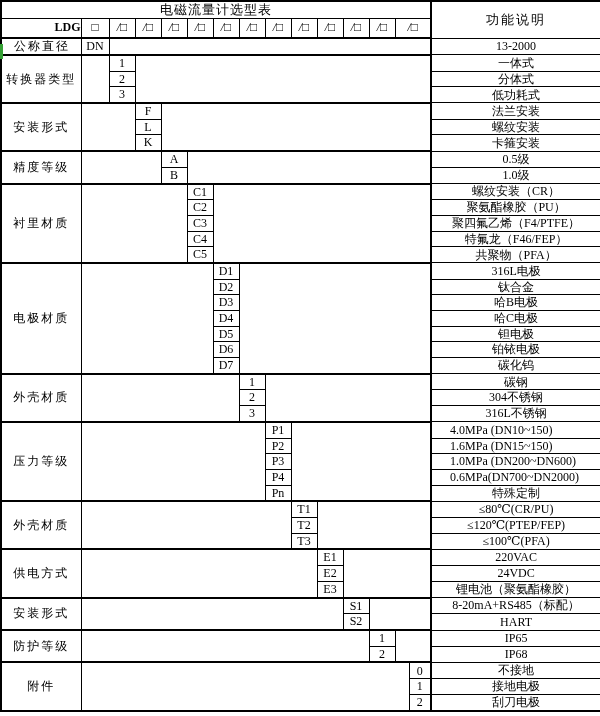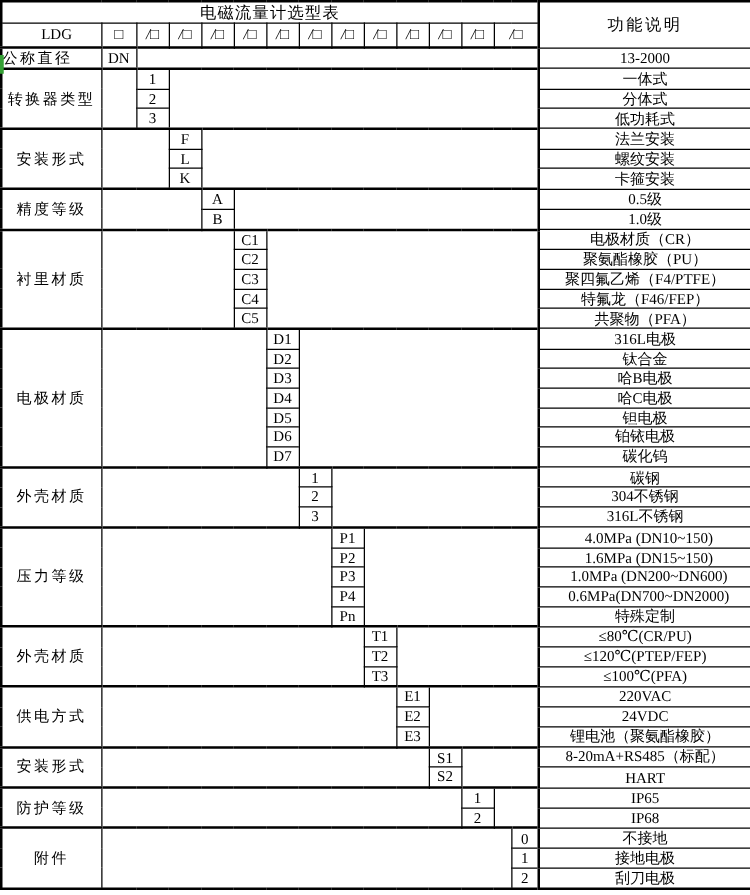--- a/index.html
+++ b/index.html
@@ -7,26 +7,26 @@
        font-family:"Liberation Serif","DejaVu Serif",serif;color:#000;}
   table{border-collapse:collapse;table-layout:fixed;width:600px;height:712px;
         border:2px solid #000;}
   td{border:1px solid #000;padding:0;text-align:center;vertical-align:middle;
      font-size:12px;line-height:1.05;overflow:hidden;white-space:nowrap;}
   tr.r-title{height:17px;}
   tr.r-ldg{height:20px;}
   td.title{font-size:13px;letter-spacing:1px;}
   td.fnhead{font-size:13px;letter-spacing:2px;}
   td.cat{letter-spacing:2px;}
-  td.cat-left{text-align:left;padding-left:0;letter-spacing:2px;}
-  td.ldg{text-align:center;padding-left:8px;}
+  td.cat-left{text-align:left;padding-left:12px;letter-spacing:2px;}
+  td.ldg{text-align:right;padding-left:8px;font-weight:bold;}
   td.slot{font-style:italic;font-size:12px;}
   td.gsep{border-top-width:2px;}
   td.fn{border-left-width:2px;}
-  td.fn-left{text-align:center;padding-left:6px;}
+  td.fn-left{text-align:left;padding-left:18px;}
   #artifact{position:absolute;left:0;top:44px;width:3px;height:15px;}
 </style>
 </head>
 <body>
 
 <div id="artifact" style="background: rgb(53, 160, 53);"></div>
 
 <table id="seltable">
   <colgroup>
     <col style="width:80px">
@@ -112,21 +112,21 @@
       </tr>
       <tr>
         <td class="code">B</td>
         <td class="fn">1.0级</td>
       </tr>
       <tr>
         <td rowspan="5" class="cat gsep">衬里材质</td>
         <td colspan="4" rowspan="5" class="gsep"></td>
         <td class="code gsep">C1</td>
         <td colspan="9" rowspan="5" class="gsep"></td>
-        <td class="fn">电极材质（CR）</td>
+        <td class="fn">螺纹安装（CR）</td>
       </tr>
       <tr>
         <td class="code">C2</td>
         <td class="fn">聚氨酯橡胶（PU）</td>
       </tr>
       <tr>
         <td class="code">C3</td>
         <td class="fn">聚四氟乙烯（F4/PTFE）</td>
       </tr>
       <tr>

